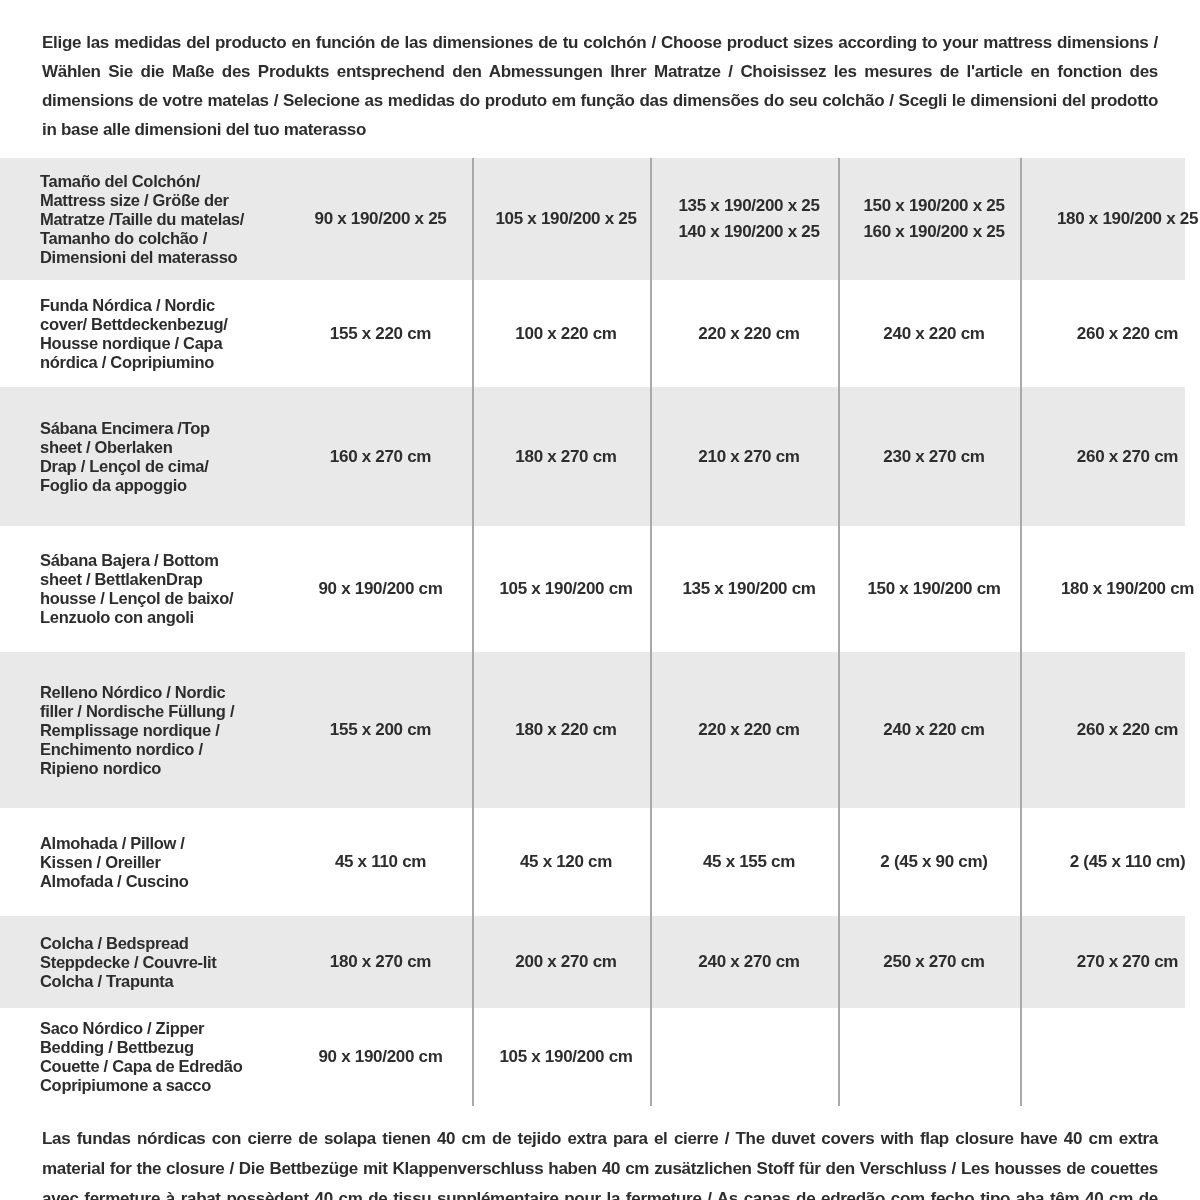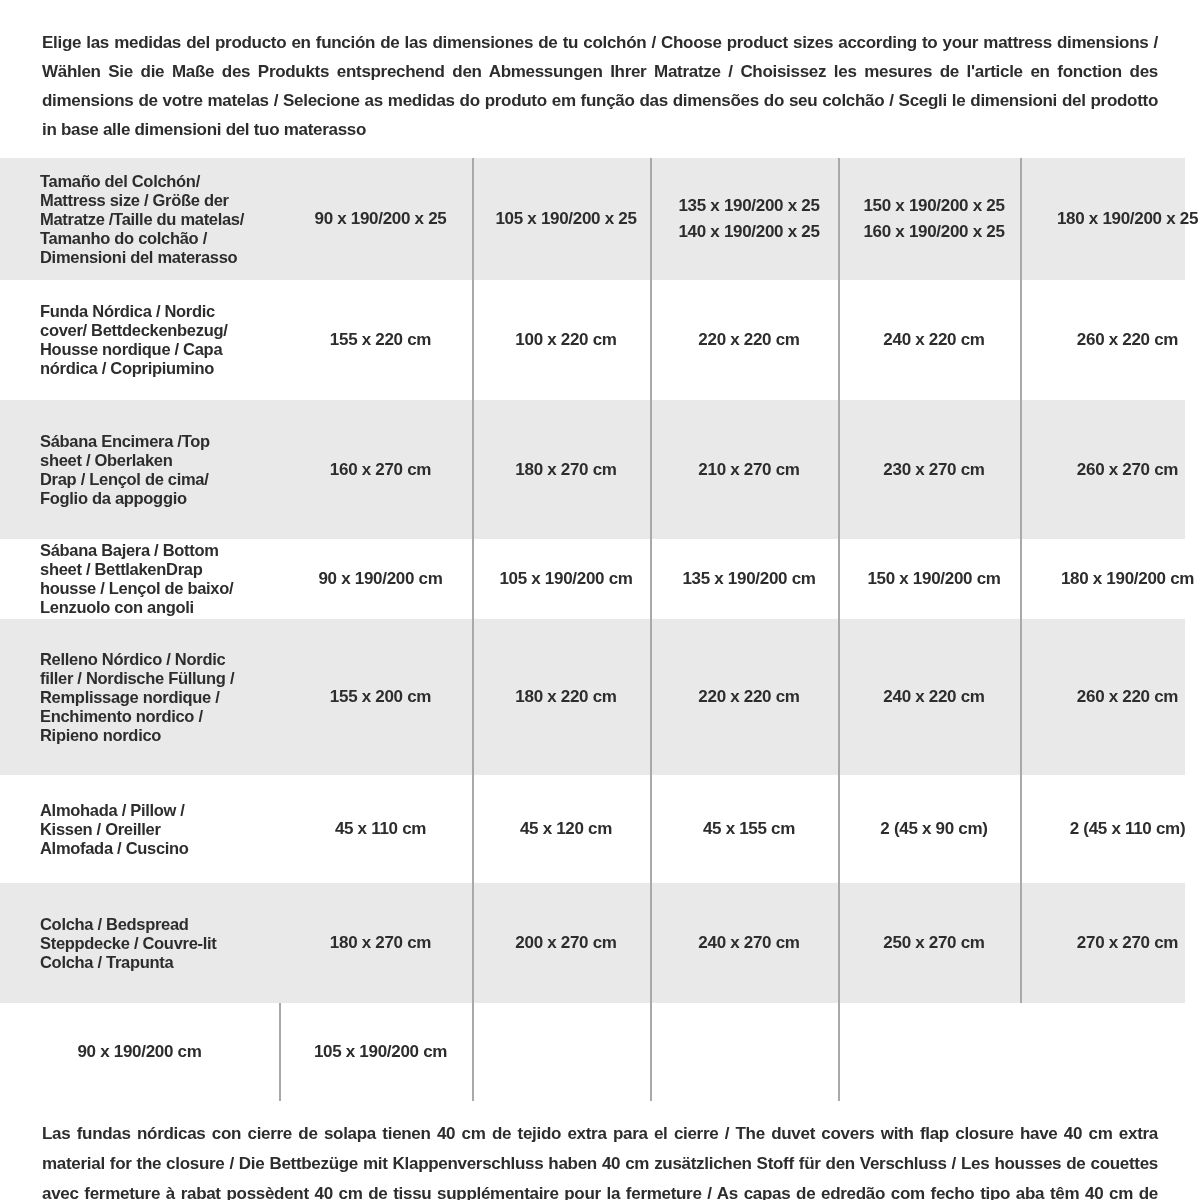--- a/index.html
+++ b/index.html
@@ -78,21 +78,21 @@
 Dimensioni del materasso</div>
       <div class="cell value-cell">90 x 190/200 x 25</div>
       <div class="cell value-cell">105 x 190/200 x 25</div>
       <div class="cell value-cell">135 x 190/200 x 25
 140 x 190/200 x 25</div>
       <div class="cell value-cell">150 x 190/200 x 25
 160 x 190/200 x 25</div>
       <div class="cell value-cell">180 x 190/200 x 25</div>
     </div>
 
-    <div class="row" style="height:120px">
+    <div class="row" style="height:107px">
       <div class="cell label-cell">Funda Nórdica /  Nordic
 cover/ Bettdeckenbezug/
 Housse nordique  / Capa
 nórdica / Copripiumino</div>
       <div class="cell value-cell">155 x 220 cm</div>
       <div class="cell value-cell">100 x 220 cm</div>
       <div class="cell value-cell">220 x 220 cm</div>
       <div class="cell value-cell">240 x 220 cm</div>
       <div class="cell value-cell">260 x 220 cm</div>
     </div>
@@ -102,21 +102,21 @@
 sheet / Oberlaken
 Drap / Lençol de cima/
 Foglio da appoggio</div>
       <div class="cell value-cell">160 x 270 cm</div>
       <div class="cell value-cell">180 x 270 cm</div>
       <div class="cell value-cell">210 x 270 cm</div>
       <div class="cell value-cell">230 x 270 cm</div>
       <div class="cell value-cell">260 x 270 cm</div>
     </div>
 
-    <div class="row" style="height:80px">
+    <div class="row" style="height:126px">
       <div class="cell label-cell">Sábana Bajera / Bottom
 sheet / BettlakenDrap
 housse / Lençol de baixo/
 Lenzuolo con angoli</div>
       <div class="cell value-cell">90 x 190/200 cm</div>
       <div class="cell value-cell">105 x 190/200 cm</div>
       <div class="cell value-cell">135 x 190/200 cm</div>
       <div class="cell value-cell">150 x 190/200 cm</div>
       <div class="cell value-cell">180 x 190/200 cm</div>
     </div>
@@ -138,32 +138,36 @@
       <div class="cell label-cell">Almohada  / Pillow /
 Kissen / Oreiller
 Almofada / Cuscino</div>
       <div class="cell value-cell">45 x 110 cm</div>
       <div class="cell value-cell">45 x 120 cm</div>
       <div class="cell value-cell">45 x 155 cm</div>
       <div class="cell value-cell">2 (45 x 90 cm)</div>
       <div class="cell value-cell">2 (45 x 110 cm)</div>
     </div>
 
-    <div class="row shaded" style="height:120px">
+    <div class="row shaded" style="height:92px">
       <div class="cell label-cell">Colcha / Bedspread
 Steppdecke / Couvre-lit
 Colcha / Trapunta</div>
       <div class="cell value-cell">180 x 270 cm</div>
       <div class="cell value-cell">200 x 270 cm</div>
       <div class="cell value-cell">240 x 270 cm</div>
       <div class="cell value-cell">250 x 270 cm</div>
       <div class="cell value-cell">270 x 270 cm</div>
     </div>
 
     <div class="row" style="height:98px">
+      <div class="cell label-cell">Saco Nórdico / Zipper
+Bedding / Bettbezug
+Couette  / Capa de Edredão
+Copripiumone a sacco</div>
       <div class="cell value-cell">90 x 190/200 cm</div>
       <div class="cell value-cell">105 x 190/200 cm</div>
       <div class="cell value-cell"></div>
       <div class="cell value-cell"></div>
       <div class="cell value-cell"></div>
     </div>
 
   </div>
 
   <p class="footnote">Las fundas nórdicas con cierre de solapa tienen 40 cm de tejido extra para el cierre  / The duvet covers with flap closure have 40 cm extra material for the closure / Die Bettbezüge mit Klappenverschluss haben 40 cm zusätzlichen Stoff für den Verschluss / Les housses de couettes avec fermeture à rabat possèdent 40 cm de tissu supplémentaire pour la fermeture / As capas de edredão com fecho tipo aba têm 40 cm de tecido adicional para o fecho / I copripiumoni con chiusura a patta hanno 40 cm di tessuto extra per la chiusura</p>

